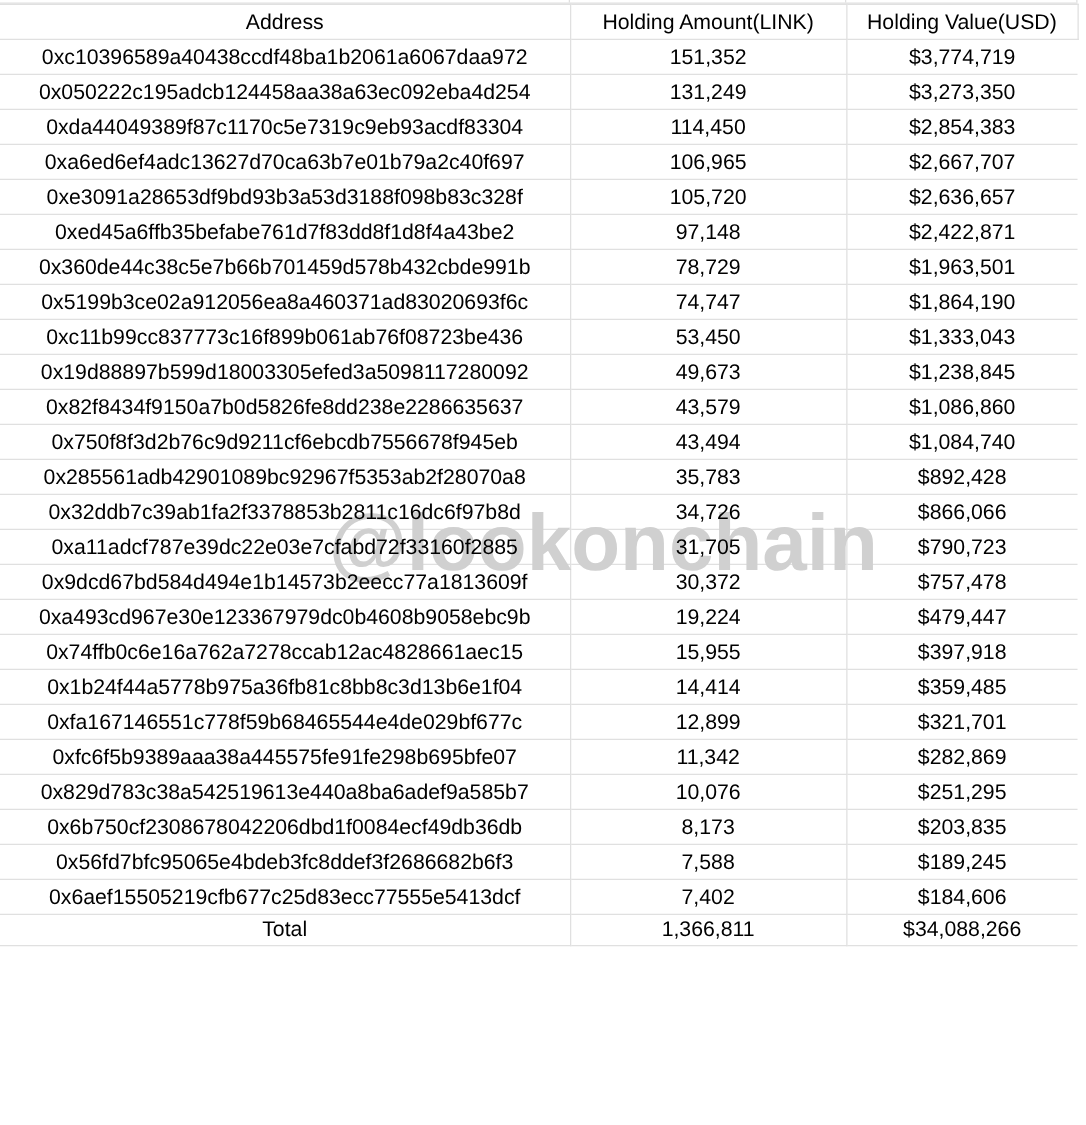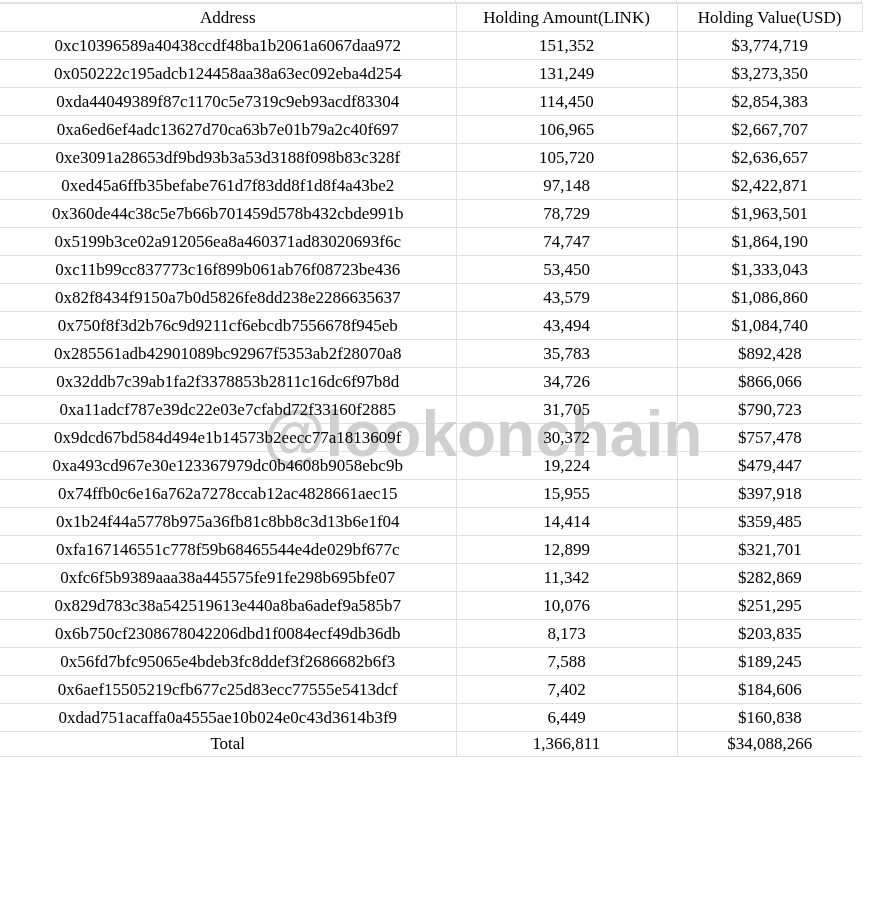--- a/index.html
+++ b/index.html
@@ -21,21 +21,20 @@
   }
   .top-strip .cell { height: 100%; border-right: 1px solid #e0e0e0; }
   .top-strip .c1 { width: 456px; }
   .top-strip .c2 { width: 221px; }
   .top-strip .c3 { width: 185px; }
 
   table.holdings {
     border-collapse: collapse;
     table-layout: fixed;
     width: 862px;
-    font-family: Liberation Serif, serif;
   }
   th, td {
     border: 1px solid #e0e0e0;
     text-align: center;
     vertical-align: middle;
     font-weight: normal;
     font-size: 17px;
     padding: 0;
     overflow: hidden;
     white-space: nowrap;
@@ -130,20 +129,25 @@
         <td><span class="ct">0x5199b3ce02a912056ea8a460371ad83020693f6c</span></td>
         <td><span class="ct">74,747</span></td>
         <td><span class="ct">$1,864,190</span></td>
       </tr>
       <tr>
         <td><span class="ct">0xc11b99cc837773c16f899b061ab76f08723be436</span></td>
         <td><span class="ct">53,450</span></td>
         <td><span class="ct">$1,333,043</span></td>
       </tr>
       <tr>
+        <td><span class="ct">0x19d88897b599d18003305efed3a5098117280092</span></td>
+        <td><span class="ct">49,673</span></td>
+        <td><span class="ct">$1,238,845</span></td>
+      </tr>
+      <tr>
         <td><span class="ct">0x82f8434f9150a7b0d5826fe8dd238e2286635637</span></td>
         <td><span class="ct">43,579</span></td>
         <td><span class="ct">$1,086,860</span></td>
       </tr>
       <tr>
         <td><span class="ct">0x750f8f3d2b76c9d9211cf6ebcdb7556678f945eb</span></td>
         <td><span class="ct">43,494</span></td>
         <td><span class="ct">$1,084,740</span></td>
       </tr>
       <tr>
@@ -203,25 +207,20 @@
       </tr>
       <tr>
         <td><span class="ct">0x56fd7bfc95065e4bdeb3fc8ddef3f2686682b6f3</span></td>
         <td><span class="ct">7,588</span></td>
         <td><span class="ct">$189,245</span></td>
       </tr>
       <tr>
         <td><span class="ct">0x6aef15505219cfb677c25d83ecc77555e5413dcf</span></td>
         <td><span class="ct">7,402</span></td>
         <td><span class="ct">$184,606</span></td>
-      </tr>
-      <tr>
-        <td><span class="ct">0xdad751acaffa0a4555ae10b024e0c43d3614b3f9</span></td>
-        <td><span class="ct">6,449</span></td>
-        <td><span class="ct">$160,838</span></td>
       </tr>
     </tbody>
   <tfoot>
     <tr>
       <td>
         <span class="ct">Total</span>
       </td>
       <td>
         <span class="ct">1,366,811</span>
       </td>

